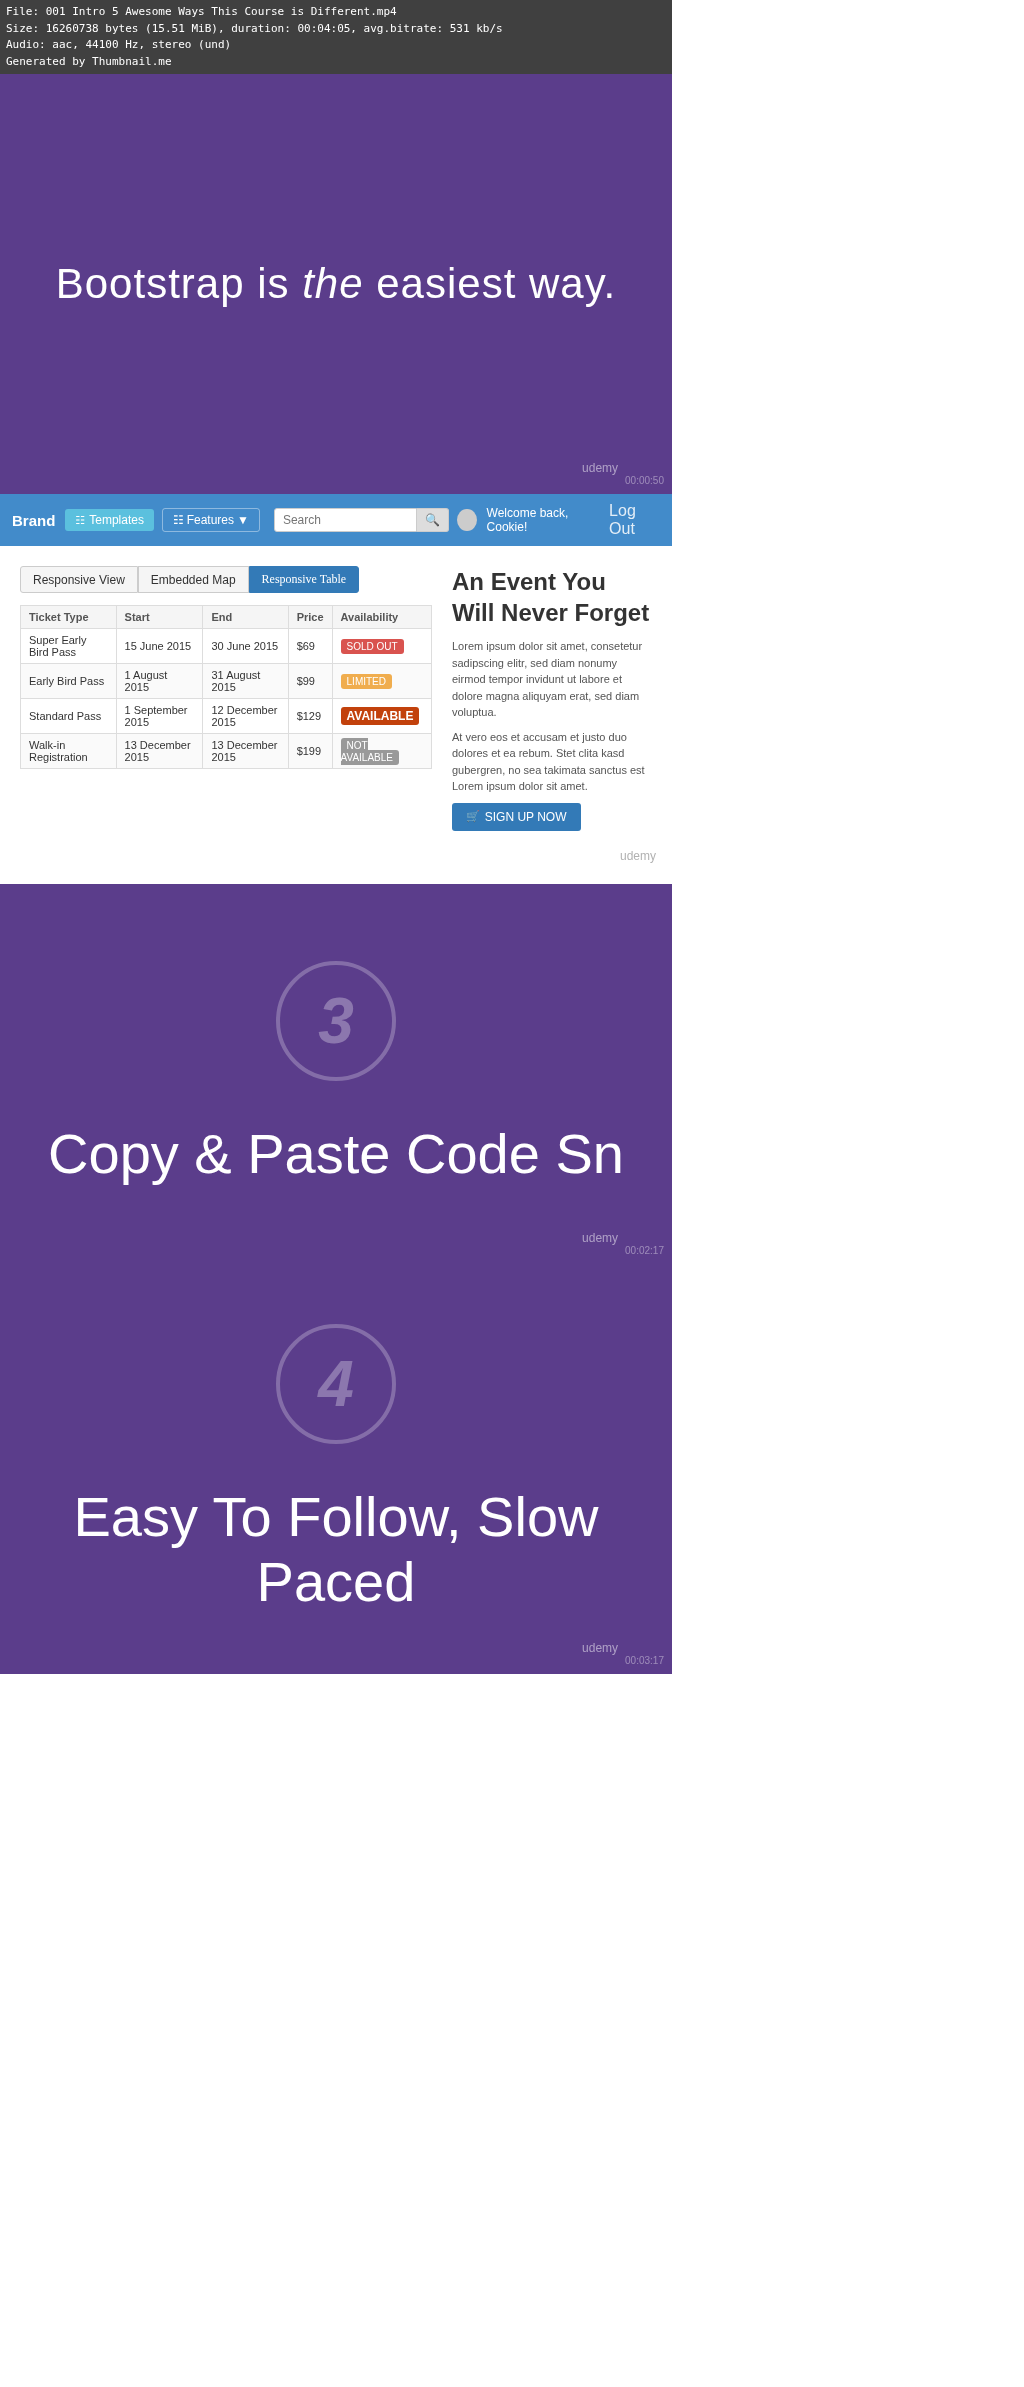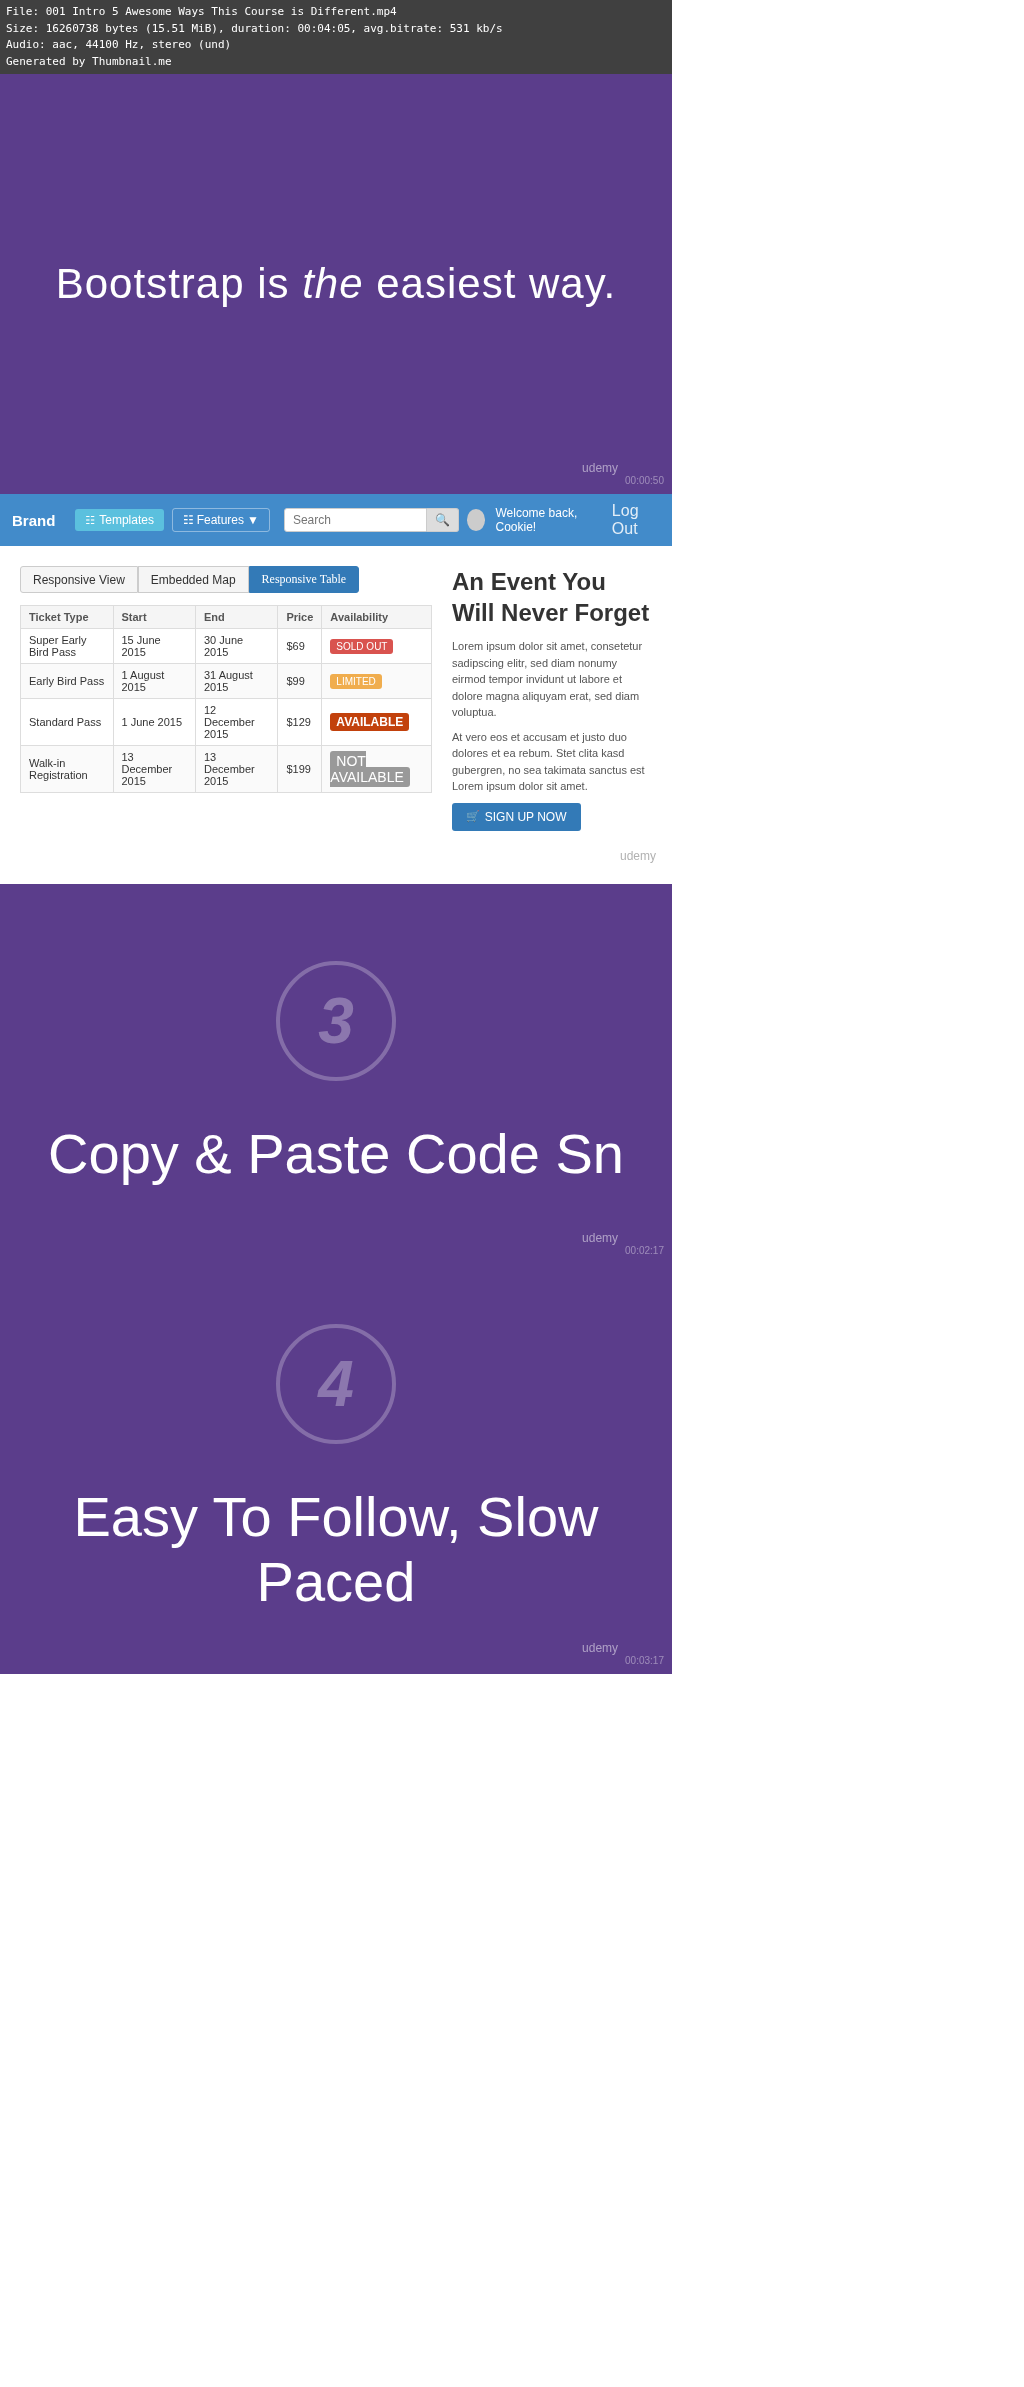--- a/index.html
+++ b/index.html
@@ -67,21 +67,21 @@
       background: #428bca;
       padding: 8px 12px;
       display: flex;
       align-items: center;
       gap: 8px;
     }
     .navbar-brand {
       color: #fff;
       font-weight: bold;
       font-size: 15px;
-      margin-right: 12px;
+      margin-right: 2px;
     }
     .navbar-btn {
       background: #5bc0de;
       color: #fff;
       border: none;
       padding: 4px 10px;
       font-size: 12px;
       border-radius: 3px;
       cursor: pointer;
       display: flex;
@@ -189,21 +189,21 @@
     }
     .demo-table td {
       border: 1px solid #ddd;
       padding: 5px 8px;
       color: #333;
     }
     .demo-table tr:nth-child(even) td { background: #fafafa; }
     .badge-sold { background: #d9534f; color: #fff; padding: 2px 6px; border-radius: 3px; font-size: 10px; }
     .badge-limited { background: #f0ad4e; color: #fff; padding: 2px 6px; border-radius: 3px; font-size: 10px; }
     .badge-available { background: #c2410c; color: #fff; padding: 2px 6px; border-radius: 3px; font-size: 12px; font-weight: bold; }
-    .badge-not { background: #999; color: #fff; padding: 2px 6px; border-radius: 3px; font-size: 14px; }
+    .badge-not { background: #999; color: #fff; padding: 2px 6px; border-radius: 3px; font-size: 10px; }
 
     .demo-right {
       width: 200px;
     }
     .demo-right h2 {
       font-size: 24px;
       font-weight: bold;
       color: #333;
       margin-bottom: 10px;
       line-height: 1.3;
@@ -357,21 +357,21 @@
     </tr>
             <tr>
       <td>Early Bird Pass</td>
       <td>1 August 2015</td>
       <td>31 August 2015</td>
       <td>$99</td>
       <td><span class="badge-limited">LIMITED</span></td>
     </tr>
             <tr>
       <td>Standard Pass</td>
-      <td>1 June 2015</td>
+      <td>1 September 2015</td>
       <td>12 December 2015</td>
       <td>$129</td>
       <td><span class="badge-available">AVAILABLE</span></td>
     </tr>
             <tr>
       <td>Walk-in Registration</td>
       <td>13 December 2015</td>
       <td>13 December 2015</td>
       <td>$199</td>
       <td><span class="badge-not">NOT AVAILABLE</span></td>

